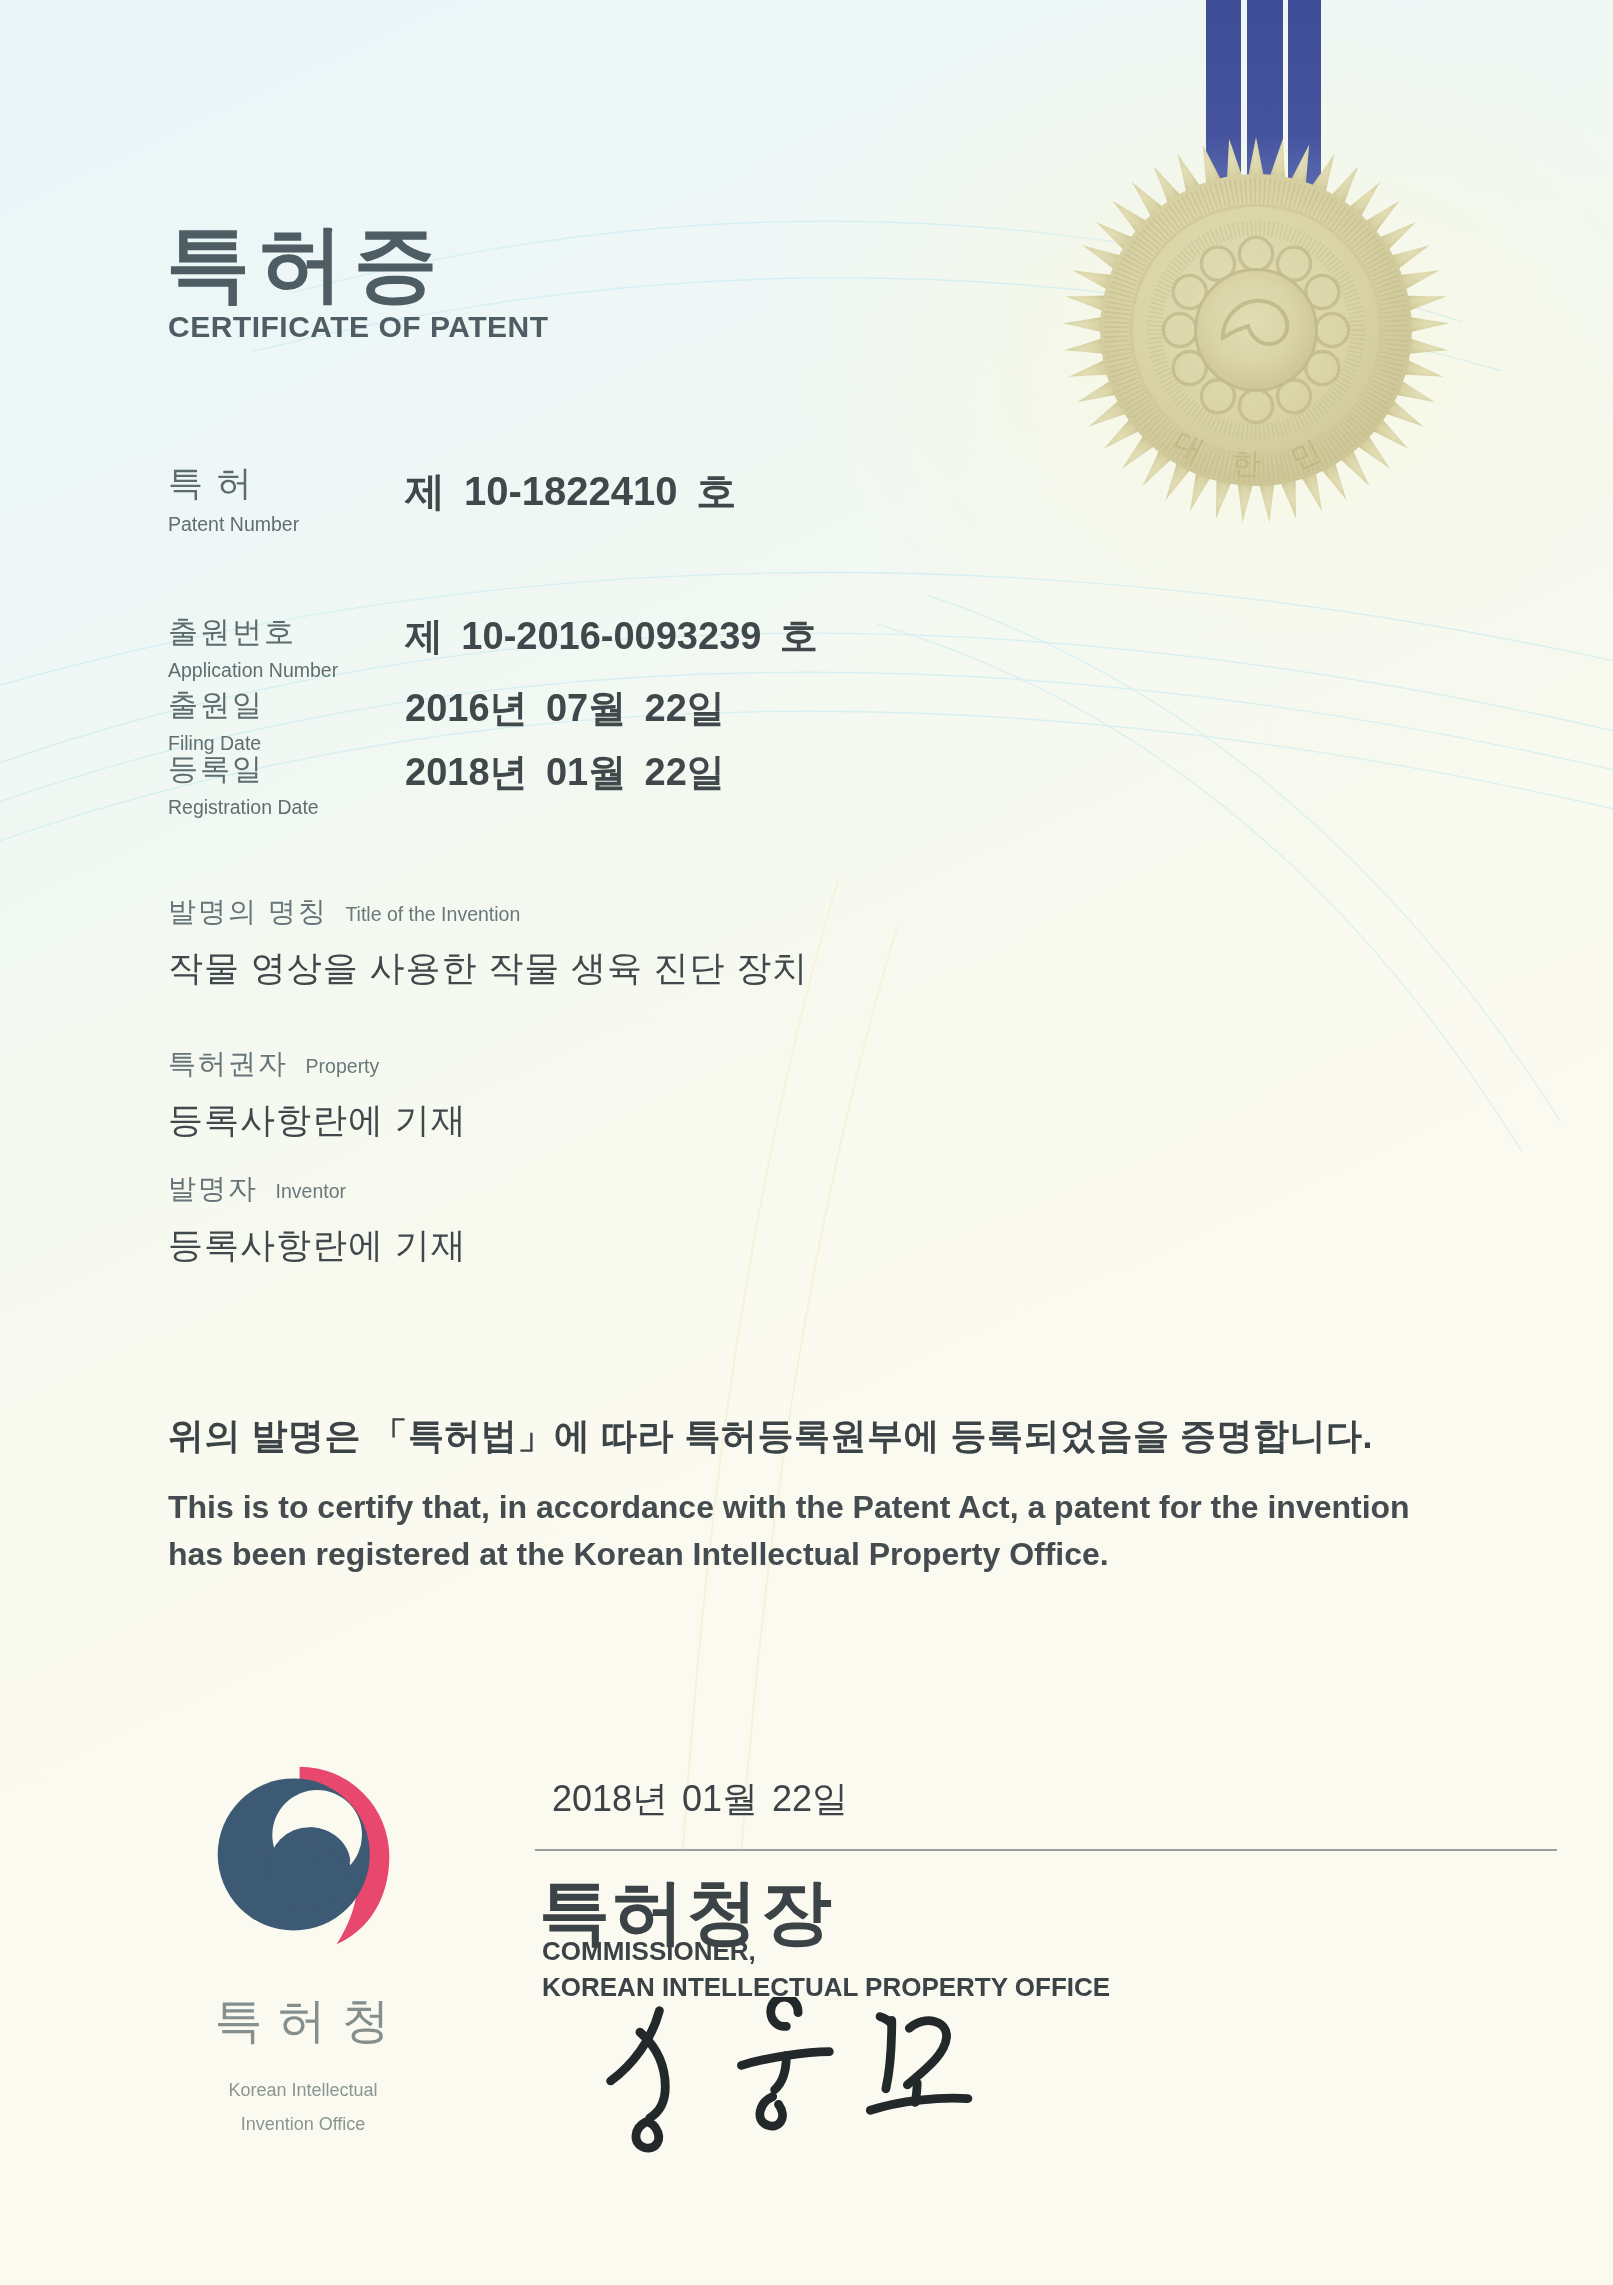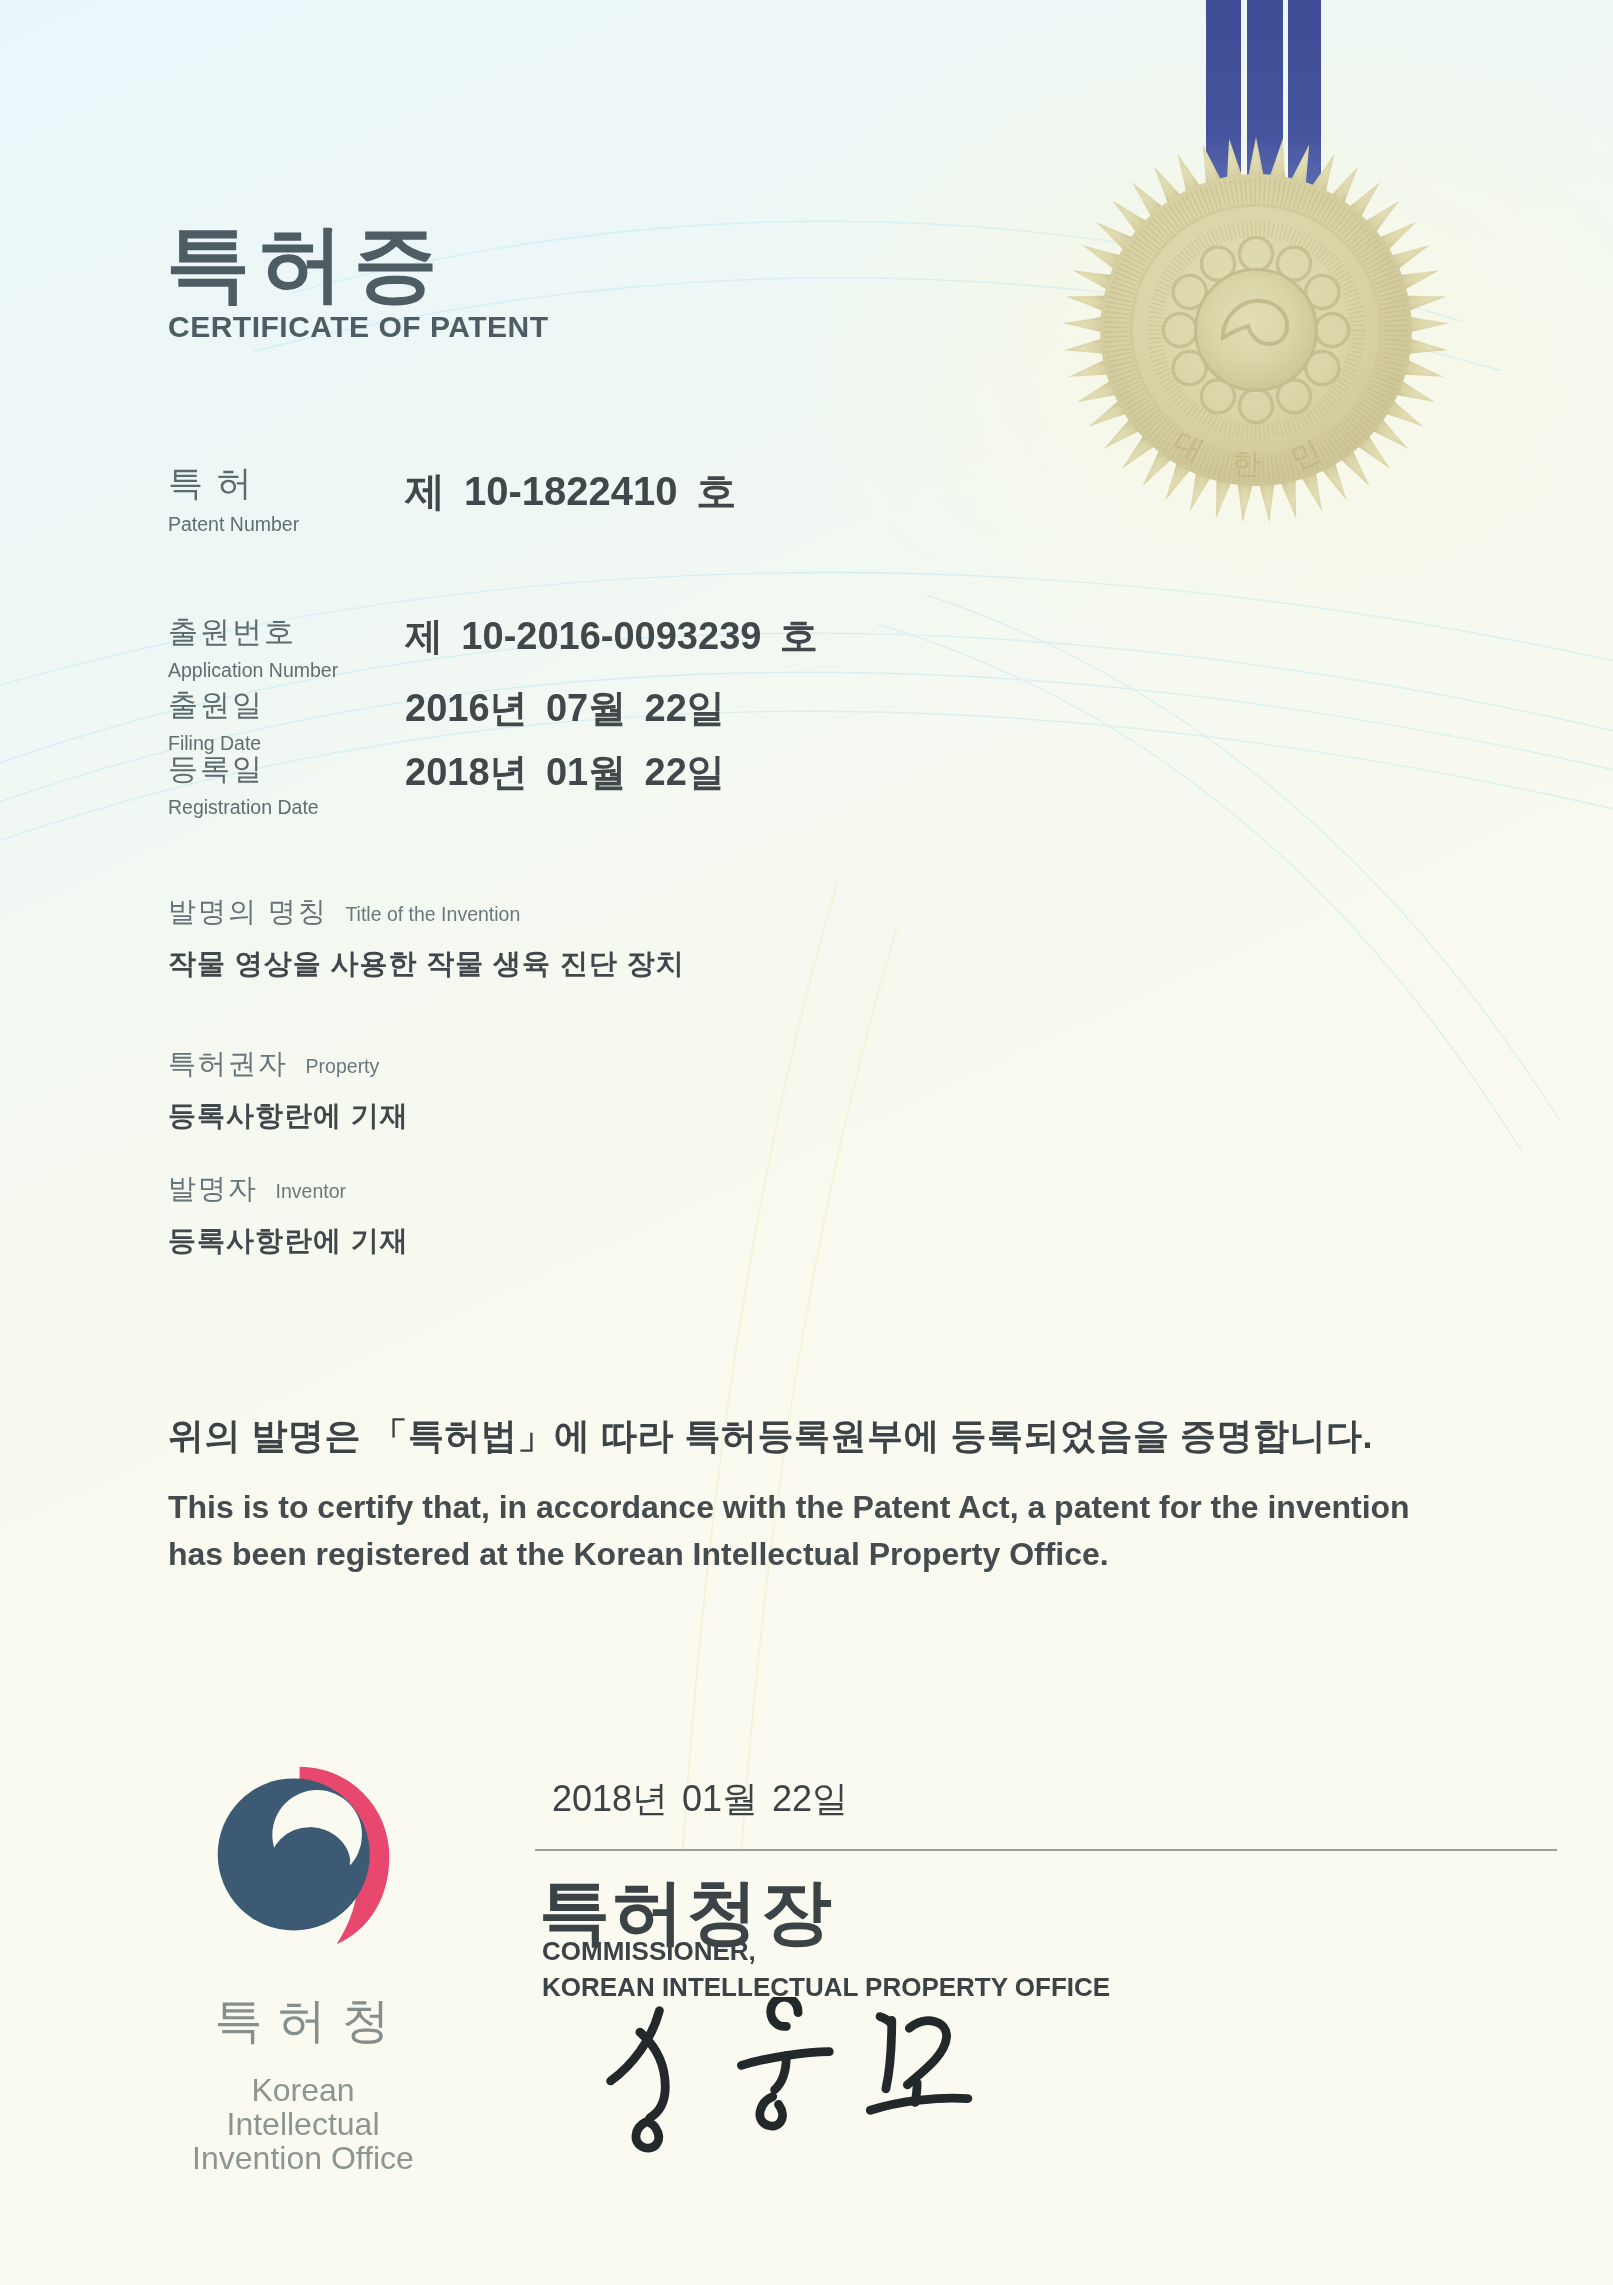--- a/index.html
+++ b/index.html
@@ -32,39 +32,39 @@
   .lbl{position:absolute;left:168px;}
   .lbl .ko{font-size:30px;color:#5c6b6e;letter-spacing:2px;}
   .lbl .en{font-size:19.5px;color:#5f6e70;margin-top:5.9px;}
   .val{position:absolute;left:405px;font-size:38px;font-weight:bold;color:#41484c;word-spacing:7.8px;}
   .patent-lbl .ko{font-size:35px;}
   
   .sec{position:absolute;left:168px;}
   .sec .head{display:flex;align-items:baseline;gap:17.6px;}
   .sec .head .ko{font-size:28px;color:#67757a;letter-spacing:2px;}
   .sec .head .en{font-size:19.5px;color:#6a787c;}
-  .sec .value{font-size:28px;font-weight:bold;color:#41484c;margin-top:13.7px;letter-spacing:1px;}
+  .sec .value{font-size:35px;font-weight:normal;color:#41484c;margin-top:13.7px;letter-spacing:1px;}
   
   .stmt-ko{position:absolute;left:168px;top:1412px;font-size:36px;font-weight:bold;
     color:#3c4347;letter-spacing:0.5px;}
   .stmt-en{position:absolute;left:168px;top:1484px;font-size:32px;font-weight:bold;
     color:#454c50;line-height:47px;}
   
   .issue-date{position:absolute;left:552px;top:1775px;font-size:36px;color:#3c4245;word-spacing:3.9px;}
   .sig-line{position:absolute;left:535px;top:1849px;width:1022px;height:2px;background:#9aa0a0;}
   .commissioner-ko{position:absolute;left:539px;top:1865px;font-size:71px;font-weight:bold;
     color:#3c4347;letter-spacing:2.9px;}
   .commissioner-en{position:absolute;left:542px;top:1933px;font-size:26px;font-weight:bold;
     color:#3c4347;line-height:36px;}
   .signature{position:absolute;left:595px;top:1997px;width:410px;height:166px;}
   
   .kipo{position:absolute;left:191px;top:1755px;width:224px;text-align:center;}
   .kipo-mark{width:195px;height:195px;margin:0 auto;}
   .kipo-ko{font-size:48px;color:#85908e;letter-spacing:15.6px;margin-top:35px;margin-left:13.7px;}
-  .kipo-en{font-size:32px;color:#8b9693;line-height:34px;margin-top:19.5px;}
+  .kipo-en{font-size:18px;color:#8b9693;line-height:34px;margin-top:19.5px;}
 </style>
 </head>
 <body>
 
 <div class="page">
 
   <svg class="guilloche" width="1613" height="2286" viewBox="0 0 1654 2344" aria-hidden="true">
     <g fill="none" stroke="#c2e9f2" stroke-width="1.4" opacity="0.55">
       <path d="M-50 800 Q 700 520 1700 760"></path>
       <path d="M-50 840 Q 700 560 1700 800"></path>

